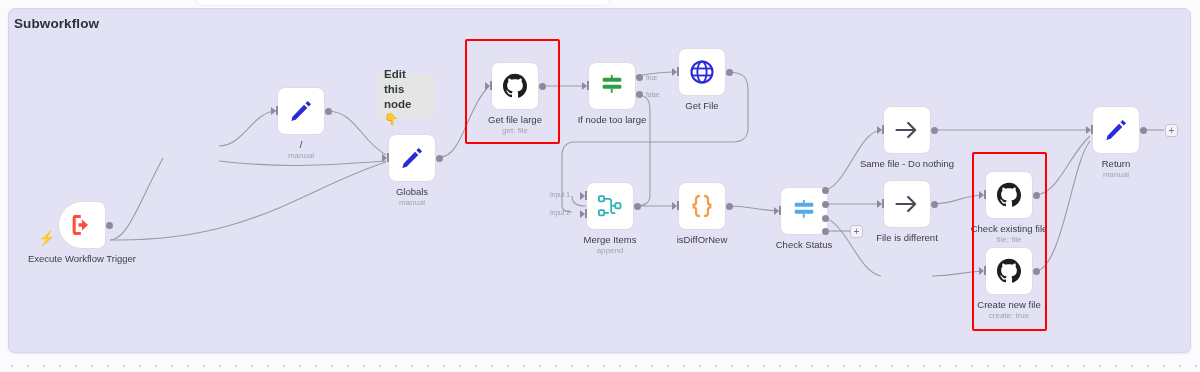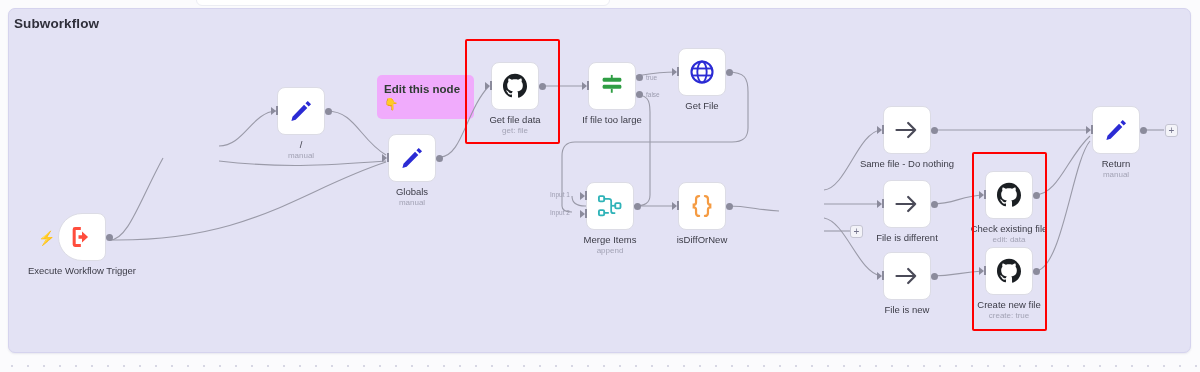--- a/index.html
+++ b/index.html
@@ -40,22 +40,22 @@
     box-shadow: 0 1px 2px rgba(60,58,110,.10);
   }
   #sticky-title {
     position: absolute; left: 14px; top: 16px;
     font-size: 13.5px; font-weight: 700; color: #2f2f3a;
     letter-spacing: .1px;
   }
   
   #sticky-edit {
     position: absolute; left: 377px; top: 75px;
-    width: 97px; height: 44px;
-    background: #f0abfc;
+    width: 58px; height: 44px;
+    background: #e5e5e5;
     border-radius: 5px;
     display: flex; align-items: center;
     padding: 0 7px;
   }
   #sticky-edit .txt {
     font-size: 11.5px; font-weight: 700; color: #2f3b33;
     line-height: 15px;
   }
 
   
@@ -186,21 +186,21 @@
 
     <path d="M1035,195 C1058,195 1068,156 1090,136"></path>
 
     <path d="M1035,271 C1062,271 1072,162 1090,141"></path>
 
     <path d="M1141,130 L1164,130"></path>
 
     <path d="M824,231 L850,231"></path>
   </svg>
 
-  <div class="node-wrap" style="left:58px; top:213px;">
+  <div class="node-wrap" style="left:58px; top:201px;">
     <div class="node trigger">
       <svg class="glyph" viewBox="0 0 24 24">
         <path d="M4 5.5a2 2 0 0 1 2-2h5v2.6H6.6v11.8H11V20.5H6a2 2 0 0 1-2-2z" fill="#ff4d3d"></path>
         <path d="M12 7.2l5.2 4.8L12 16.8v-3.2H9v-3.2h3z" fill="#ff4d3d"></path>
       </svg>
     </div>
     <div class="node-label">Execute Workflow Trigger</div>
     <div class="dot" style="left:48px; top:21px;"></div>
   </div>
   <div class="lightning" style="left:38px; top:230px;">⚡</div>
@@ -231,38 +231,38 @@
     <div class="inbar" style="left:-1px; top:19px;"></div>
     <div class="dot" style="left:48px; top:21px;"></div>
   </div>
 
   <div class="node-wrap" style="left:491px; top:62px;">
     <div class="node">
       <svg class="glyph" viewBox="0 0 24 24">
         <path d="M12 1.6C6.3 1.6 1.7 6.2 1.7 11.9c0 4.5 2.9 8.4 7 9.8.5.1.7-.2.7-.5v-1.9c-2.9.6-3.5-1.3-3.5-1.3-.5-1.2-1.2-1.5-1.2-1.5-.9-.6.1-.6.1-.6 1 .1 1.6 1.1 1.6 1.1.9 1.6 2.4 1.1 3 .9.1-.7.4-1.1.7-1.4-2.3-.3-4.8-1.2-4.8-5.2 0-1.2.4-2.1 1.1-2.9-.1-.3-.5-1.4.1-2.9 0 0 .9-.3 2.9 1.1.8-.2 1.7-.3 2.6-.3.9 0 1.8.1 2.6.3 2-1.4 2.9-1.1 2.9-1.1.6 1.5.2 2.6.1 2.9.7.8 1.1 1.7 1.1 2.9 0 4.1-2.5 5-4.8 5.2.4.3.7 1 .7 2v3c0 .3.2.6.7.5 4.1-1.4 7-5.3 7-9.8C22.3 6.2 17.7 1.6 12 1.6z" fill="#1b1f23"></path>
       </svg>
     </div>
-    <div class="node-label">Get file data</div>
+    <div class="node-label">Get file large</div>
     <div class="node-sub">get: file</div>
     <div class="inarrow" style="left:-6px; top:20px;"></div>
     <div class="inbar" style="left:-1px; top:19px;"></div>
     <div class="dot" style="left:48px; top:21px;"></div>
   </div>
   <div class="redbox" style="left:465px; top:39px; width:95px; height:105px;"></div>
 
   <div class="node-wrap" style="left:588px; top:62px;">
     <div class="node">
       <svg class="glyph" viewBox="0 0 24 24">
         <rect x="4" y="5" width="16" height="3.4" rx="1.2" fill="#2f9e44"></rect>
         <rect x="4" y="11" width="16" height="3.4" rx="1.2" fill="#2f9e44"></rect>
         <rect x="11" y="2.5" width="1.6" height="3" fill="#2f9e44"></rect>
         <rect x="11" y="14.4" width="1.6" height="3.4" fill="#2f9e44"></rect>
       </svg>
     </div>
-    <div class="node-label">If file too large</div>
+    <div class="node-label">If node too large</div>
     <div class="inarrow" style="left:-6px; top:20px;"></div>
     <div class="inbar" style="left:-1px; top:19px;"></div>
     <div class="dot" style="left:48px; top:12px;"></div>
     <div class="dot" style="left:48px; top:29px;"></div>
     <div class="port-label" style="left:58px; top:12px;">true</div>
     <div class="port-label" style="left:58px; top:29px;">false</div>
   </div>
 
   <div class="node-wrap" style="left:586px; top:182px;">
     <div class="node">
@@ -306,20 +306,37 @@
         <path d="M9.5 3.5c-2 0-2.6 1-2.6 2.6v2.6c0 1.5-.8 2.2-2 2.2v2.2c1.2 0 2 .7 2 2.2v2.6c0 1.6.6 2.6 2.6 2.6" fill="none" stroke="#f59b42" stroke-width="1.9" stroke-linecap="round"></path>
         <path d="M14.5 3.5c2 0 2.6 1 2.6 2.6v2.6c0 1.5.8 2.2 2 2.2v2.2c-1.2 0-2 .7-2 2.2v2.6c0 1.6-.6 2.6-2.6 2.6" fill="none" stroke="#f59b42" stroke-width="1.9" stroke-linecap="round"></path>
       </svg>
     </div>
     <div class="node-label">isDiffOrNew</div>
     <div class="inarrow" style="left:-6px; top:20px;"></div>
     <div class="inbar" style="left:-1px; top:19px;"></div>
     <div class="dot" style="left:48px; top:21px;"></div>
   </div>
 
+  <div class="node-wrap" style="left:780px; top:187px;">
+    <div class="node">
+      <svg class="glyph" viewBox="0 0 24 24">
+        <rect x="4" y="5" width="16" height="3.4" rx="1.2" fill="#55a9e8"></rect>
+        <rect x="4" y="11" width="16" height="3.4" rx="1.2" fill="#55a9e8"></rect>
+        <rect x="11" y="2.5" width="1.6" height="3" fill="#55a9e8"></rect>
+        <rect x="11" y="14.4" width="1.6" height="3.4" fill="#55a9e8"></rect>
+      </svg>
+    </div>
+    <div class="node-label">Check Status</div>
+    <div class="inarrow" style="left:-6px; top:20px;"></div>
+    <div class="inbar" style="left:-1px; top:19px;"></div>
+    <div class="dot" style="left:42px; top:0px;"></div>
+    <div class="dot" style="left:42px; top:14px;"></div>
+    <div class="dot" style="left:42px; top:28px;"></div>
+    <div class="dot" style="left:42px; top:41px;"></div>
+  </div>
   <div class="plus" style="left:850px; top:225px;">+</div>
 
   <div class="node-wrap" style="left:883px; top:180px;">
     <div class="node">
       <svg class="glyph" viewBox="0 0 24 24">
         <path d="M3 12h16M13 6l6 6-6 6" fill="none" stroke="#4a4a58" stroke-width="1.9" stroke-linecap="round" stroke-linejoin="round"></path>
       </svg>
     </div>
     <div class="node-label">File is different</div>
     <div class="inarrow" style="left:-6px; top:20px;"></div>
@@ -332,40 +349,29 @@
       <svg class="glyph" viewBox="0 0 24 24">
         <path d="M3 12h16M13 6l6 6-6 6" fill="none" stroke="#4a4a58" stroke-width="1.9" stroke-linecap="round" stroke-linejoin="round"></path>
       </svg>
     </div>
     <div class="node-label">Same file - Do nothing</div>
     <div class="inarrow" style="left:-6px; top:20px;"></div>
     <div class="inbar" style="left:-1px; top:19px;"></div>
     <div class="dot" style="left:48px; top:21px;"></div>
   </div>
 
-  <div class="node-wrap" style="left:883px; top:252px;">
-    <div class="node">
-      <svg class="glyph" viewBox="0 0 24 24">
-        <path d="M3 12h16M13 6l6 6-6 6" fill="none" stroke="#4a4a58" stroke-width="1.9" stroke-linecap="round" stroke-linejoin="round"></path>
-      </svg>
-    </div>
-    <div class="node-label">File is new</div>
-    <div class="inarrow" style="left:-6px; top:20px;"></div>
-    <div class="inbar" style="left:-1px; top:19px;"></div>
-    <div class="dot" style="left:48px; top:21px;"></div>
-  </div>
 
   <div class="node-wrap" style="left:985px; top:171px;">
     <div class="node">
       <svg class="glyph" viewBox="0 0 24 24">
         <path d="M12 1.6C6.3 1.6 1.7 6.2 1.7 11.9c0 4.5 2.9 8.4 7 9.8.5.1.7-.2.7-.5v-1.9c-2.9.6-3.5-1.3-3.5-1.3-.5-1.2-1.2-1.5-1.2-1.5-.9-.6.1-.6.1-.6 1 .1 1.6 1.1 1.6 1.1.9 1.6 2.4 1.1 3 .9.1-.7.4-1.1.7-1.4-2.3-.3-4.8-1.2-4.8-5.2 0-1.2.4-2.1 1.1-2.9-.1-.3-.5-1.4.1-2.9 0 0 .9-.3 2.9 1.1.8-.2 1.7-.3 2.6-.3.9 0 1.8.1 2.6.3 2-1.4 2.9-1.1 2.9-1.1.6 1.5.2 2.6.1 2.9.7.8 1.1 1.7 1.1 2.9 0 4.1-2.5 5-4.8 5.2.4.3.7 1 .7 2v3c0 .3.2.6.7.5 4.1-1.4 7-5.3 7-9.8C22.3 6.2 17.7 1.6 12 1.6z" fill="#1b1f23"></path>
       </svg>
     </div>
     <div class="node-label">Check existing file</div>
-    <div class="node-sub">edit: data</div>
+    <div class="node-sub">file: file</div>
     <div class="inarrow" style="left:-6px; top:20px;"></div>
     <div class="inbar" style="left:-1px; top:19px;"></div>
     <div class="dot" style="left:48px; top:21px;"></div>
   </div>
 
   <div class="node-wrap" style="left:985px; top:247px;">
     <div class="node">
       <svg class="glyph" viewBox="0 0 24 24">
         <path d="M12 1.6C6.3 1.6 1.7 6.2 1.7 11.9c0 4.5 2.9 8.4 7 9.8.5.1.7-.2.7-.5v-1.9c-2.9.6-3.5-1.3-3.5-1.3-.5-1.2-1.2-1.5-1.2-1.5-.9-.6.1-.6.1-.6 1 .1 1.6 1.1 1.6 1.1.9 1.6 2.4 1.1 3 .9.1-.7.4-1.1.7-1.4-2.3-.3-4.8-1.2-4.8-5.2 0-1.2.4-2.1 1.1-2.9-.1-.3-.5-1.4.1-2.9 0 0 .9-.3 2.9 1.1.8-.2 1.7-.3 2.6-.3.9 0 1.8.1 2.6.3 2-1.4 2.9-1.1 2.9-1.1.6 1.5.2 2.6.1 2.9.7.8 1.1 1.7 1.1 2.9 0 4.1-2.5 5-4.8 5.2.4.3.7 1 .7 2v3c0 .3.2.6.7.5 4.1-1.4 7-5.3 7-9.8C22.3 6.2 17.7 1.6 12 1.6z" fill="#1b1f23"></path>
       </svg>

